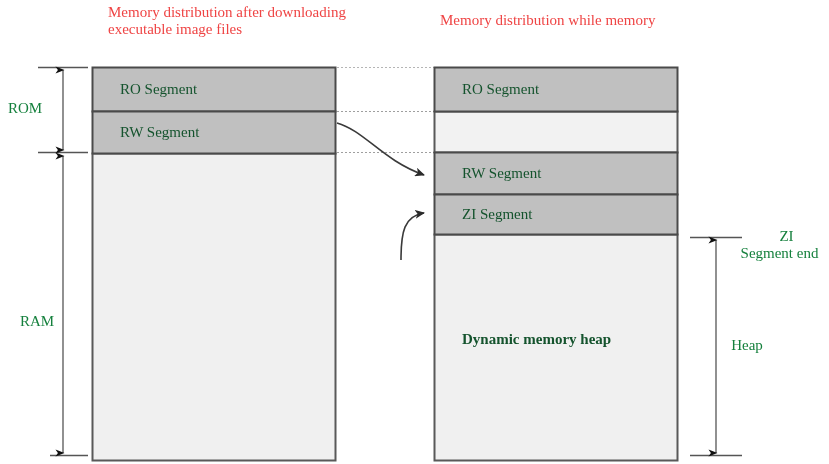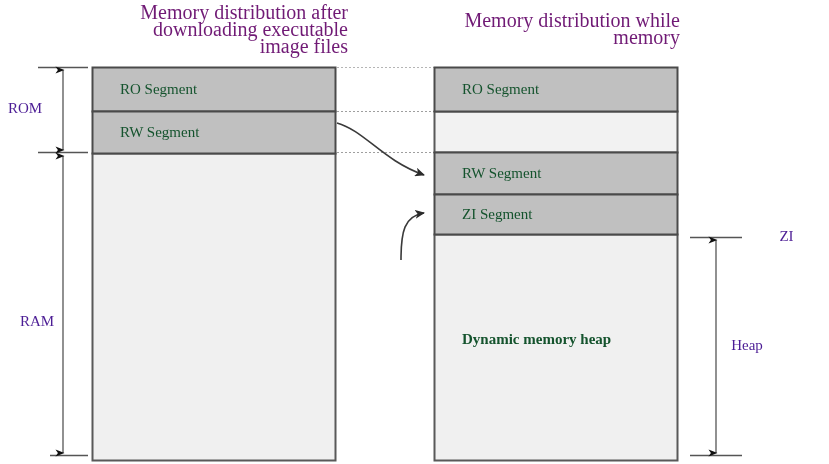--- a/index.html
+++ b/index.html
@@ -18,39 +18,39 @@
   }
   .svg-layer {
     position: absolute;
     left: 0;
     top: 0;
     width: 829px;
     height: 464px;
   }
   .title {
     position: absolute;
-    text-align: right;
-    font-size: 20px;
+    text-align: left;
+    font-size: 15px;
     line-height: 17px;
-    color: #701a75;
+    color: #ef4444;
   }
   #title-left  { left: 108px; top: 4px;  width: 240px; }
   #title-right { left: 440px; top: 12px; width: 240px; }
 
   .seg-label {
     position: absolute;
     font-size: 15px;
     color: #14532d;
     white-space: nowrap;
     margin-left: 28px;
   }
   .side-label {
     position: absolute;
     font-size: 15px;
-    color: #4c1d95;
+    color: #15803d;
     text-align: center;
     line-height: 17px;
   }
 </style>
 </head>
 <body>
 
 <div id="canvas">
 
   <div class="title" id="title-left">Memory distribution after downloading executable image files</div>
@@ -123,16 +123,17 @@
   <div class="seg-label" style="left:434px; top:206px; width:244px;">ZI Segment</div>
 
   <div class="seg-label" style="left:434px; top:331px; width:244px;font-weight:bold;">Dynamic memory heap</div>
 
   <div class="side-label" style="left:0px; top:100px; width:50px;">ROM</div>
 
   <div class="side-label" style="left:12px; top:313px; width:50px;">RAM</div>
 
   <div class="side-label" style="left:744px; top:228px; width:85px;">ZI</div>
 
+  <div class="side-label" style="left:730px; top:245px; width:99px;">Segment end</div>
 
   <div class="side-label" style="left:712px; top:337px; width:70px;font-family:Liberation Serif, serif;">Heap</div>
 
 </div>
 
 </body></html>

